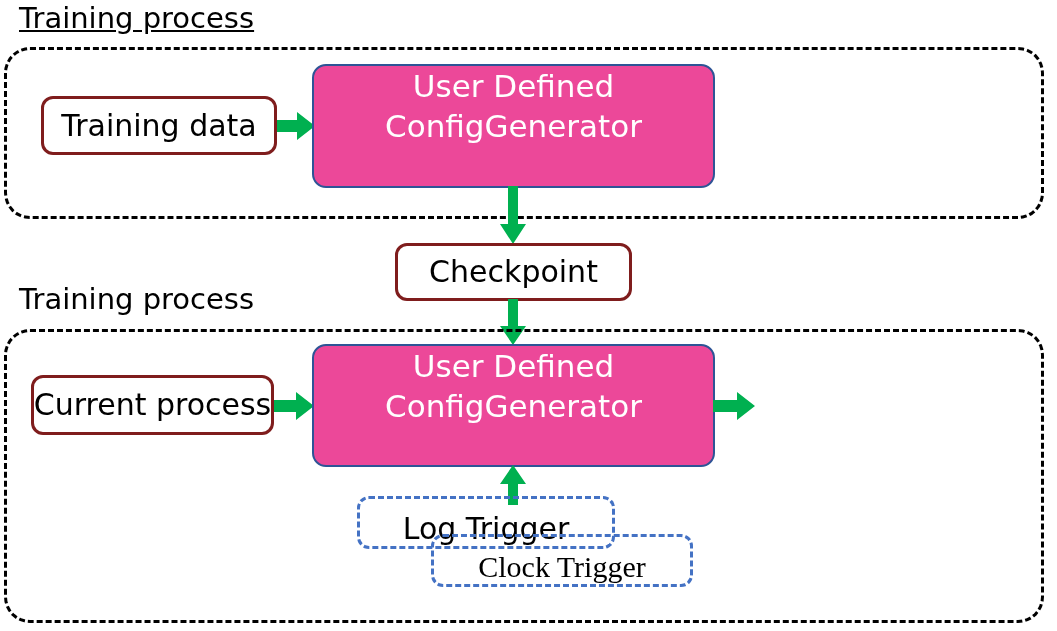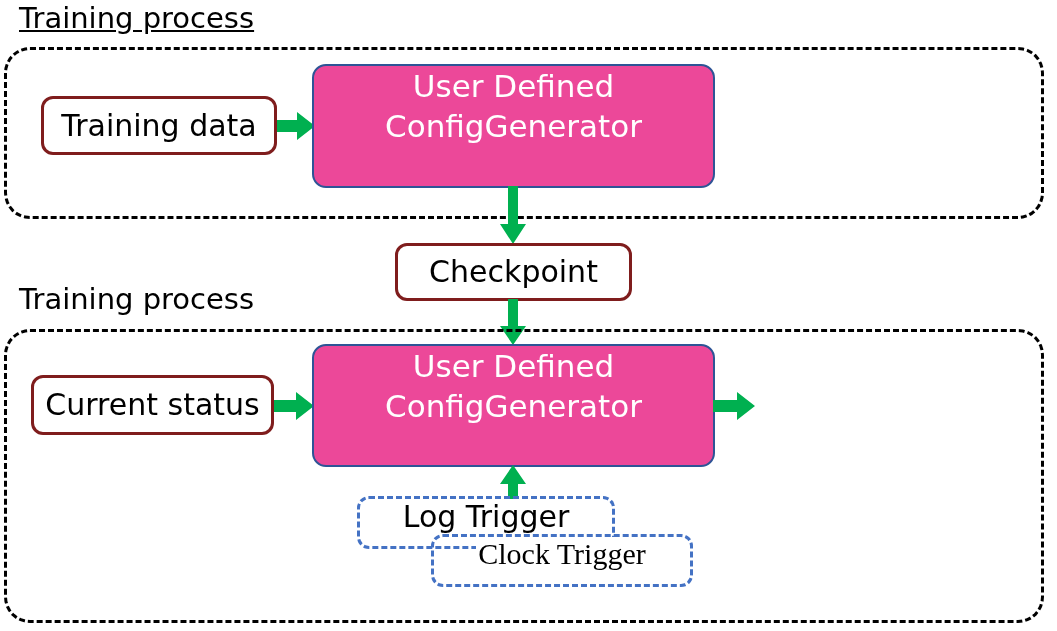--- a/index.html
+++ b/index.html
@@ -79,21 +79,21 @@
   #box-proc-inference { left: 312px; top: 344px; width: 403px; height: 123px; }
 
   
   .trigger-box {
     position: absolute;
     box-sizing: border-box;
     background: transparent;
     border: 3px dashed #4472C4;
     border-radius: 12px;
     display: flex;
-    align-items: flex-start;
+    align-items: flex-end;
     justify-content: center;
     color: #000000;
     font-size: 30px;
     white-space: nowrap;
   }
   #box-log-trigger   { left: 357px; top: 496px; width: 258px; height: 53px; }
   #box-clock-trigger { left: 431px; top: 534px; width: 262px; height: 53px; z-index: 5; background:#ffffff00;font-family:Liberation Serif, serif; }
   #box-clock-trigger .trigger-label { background:#ffffff; padding: 0 2px; }
   #box-log-trigger   .trigger-label { background:#ffffff; padding: 0 2px; }
 
@@ -146,21 +146,21 @@
     <svg width="30" height="48" viewBox="0 0 30 48" aria-hidden="true">
       <path d="M10,0 L20,0 L20,27 L28,27 L15,46 L2,27 L10,27 Z" fill="#00B050"></path>
     </svg>
   </div>
 
   <div class="section-title" id="title-inference">Training process</div>
 
   <div class="process-container" id="container-inference"></div>
 
   <div class="node-box" id="box-current-status">
-    <span>Current status</span>
+    <span>Current process</span>
   </div>
 
   <div class="arrow" id="arrow-status-to-proc">
     <svg width="42" height="36" viewBox="0 0 42 36" aria-hidden="true">
       <path d="M0,12 L22,12 L22,4 L40,18 L22,32 L22,24 L0,24 Z" fill="#00B050"></path>
     </svg>
   </div>
 
   <div class="proc-box" id="box-proc-inference">
     <span>User Defined</span>

